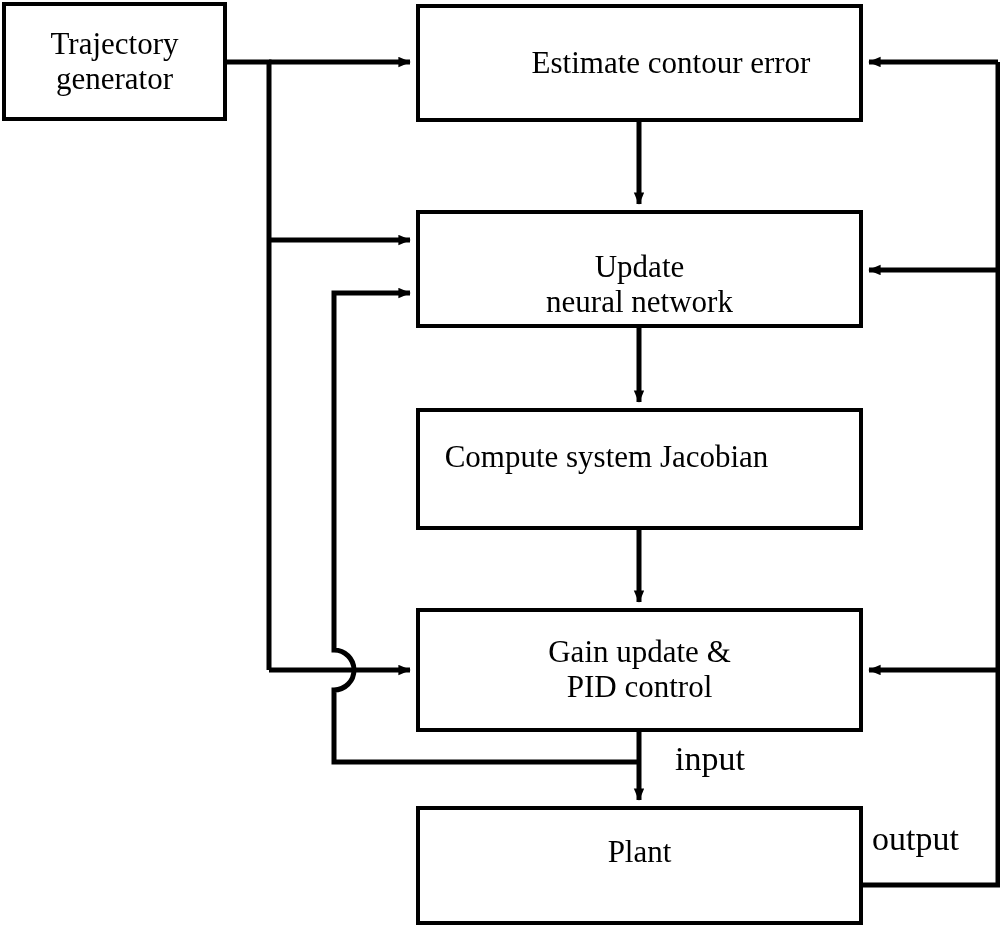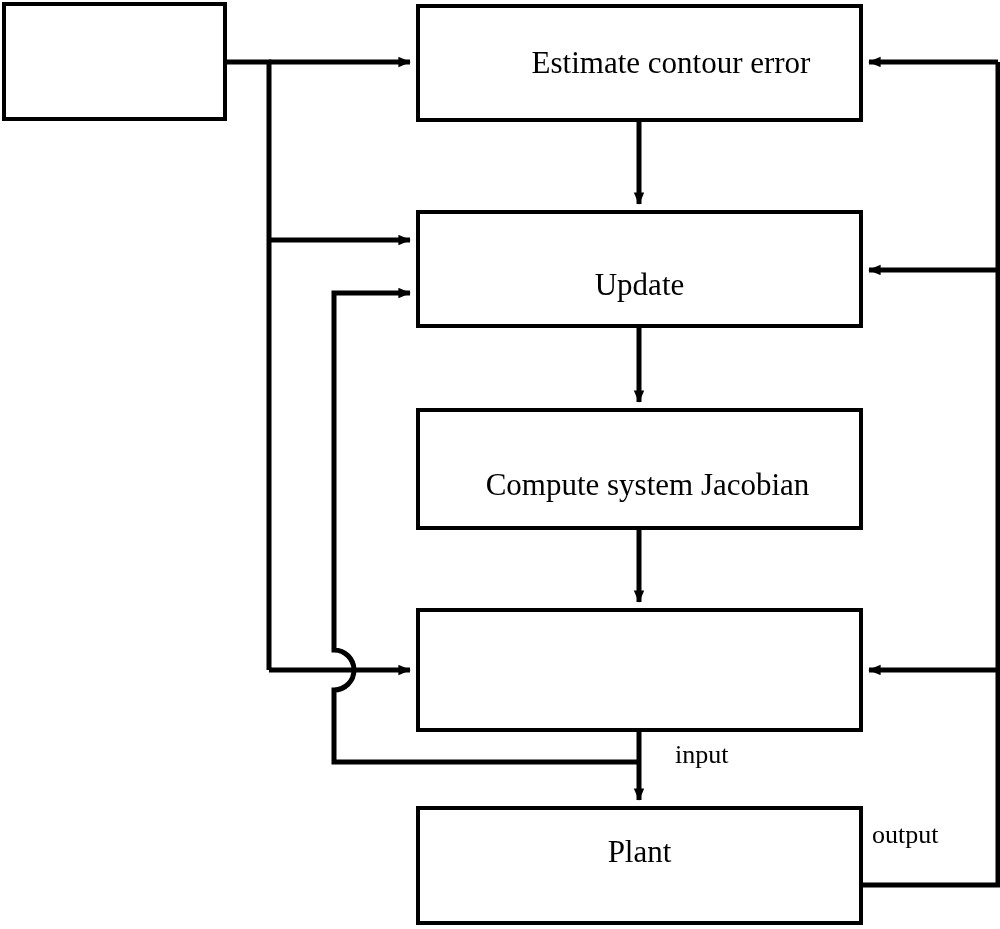--- a/index.html
+++ b/index.html
@@ -35,21 +35,21 @@
   }
   .block-label {
     font-size: 31px;
     display: flex;
     align-items: center;
     justify-content: center;
     flex-direction: column;
   }
   .block-label span { display: block; }
   .wire-label {
-    font-size: 26px;
+    font-size: 34px;
     text-align: left;
   }
 </style>
 </head>
 <body>
 
 <div id="diagram-root">
 
   <svg id="diagram-svg" viewBox="0 0 1000 929">
     <defs>
@@ -90,33 +90,42 @@
     <g fill="#ffffff" stroke="#000000" stroke-width="4">
       <rect x="4" y="4" width="221" height="115"></rect>
       <rect x="418" y="6" width="443" height="114"></rect>
       <rect x="418" y="212" width="443" height="114"></rect>
       <rect x="418" y="410" width="443" height="118"></rect>
       <rect x="418" y="610" width="443" height="120"></rect>
       <rect x="418" y="808" width="443" height="115"></rect>
     </g>
   </svg>
 
+  <div class="block-label" style="left:2px; top:2px; width:225px; height:119px;">
+    <span>Trajectory</span>
+    <span>generator</span>
+  </div>
 
   <div class="block-label" style="left:416px; top:4px; width:510px; height:118px;">
     <span>Estimate contour error</span>
   </div>
 
   <div class="block-label" style="left:416px; top:210px; width:447px; height:150px;">
     <span>Update</span>
+    <span>neural network</span>
   </div>
 
-  <div class="block-label" style="left:416px; top:424px; width:381px; height:122px;margin-left:41px;">
+  <div class="block-label" style="left:416px; top:396px; width:381px; height:122px;">
     <span>Compute system Jacobian</span>
   </div>
 
+  <div class="block-label" style="left:416px; top:608px; width:447px; height:124px;">
+    <span>Gain update &amp;</span>
+    <span>PID control</span>
+  </div>
 
   <div class="block-label" style="left:416px; top:806px; width:447px; height:92px;">
     <span>Plant</span>
   </div>
 
   <div class="wire-label" style="left:675px; top:740px;">input</div>
 
   <div class="wire-label" style="left:872px; top:820px;">output</div>
 
 </div>

